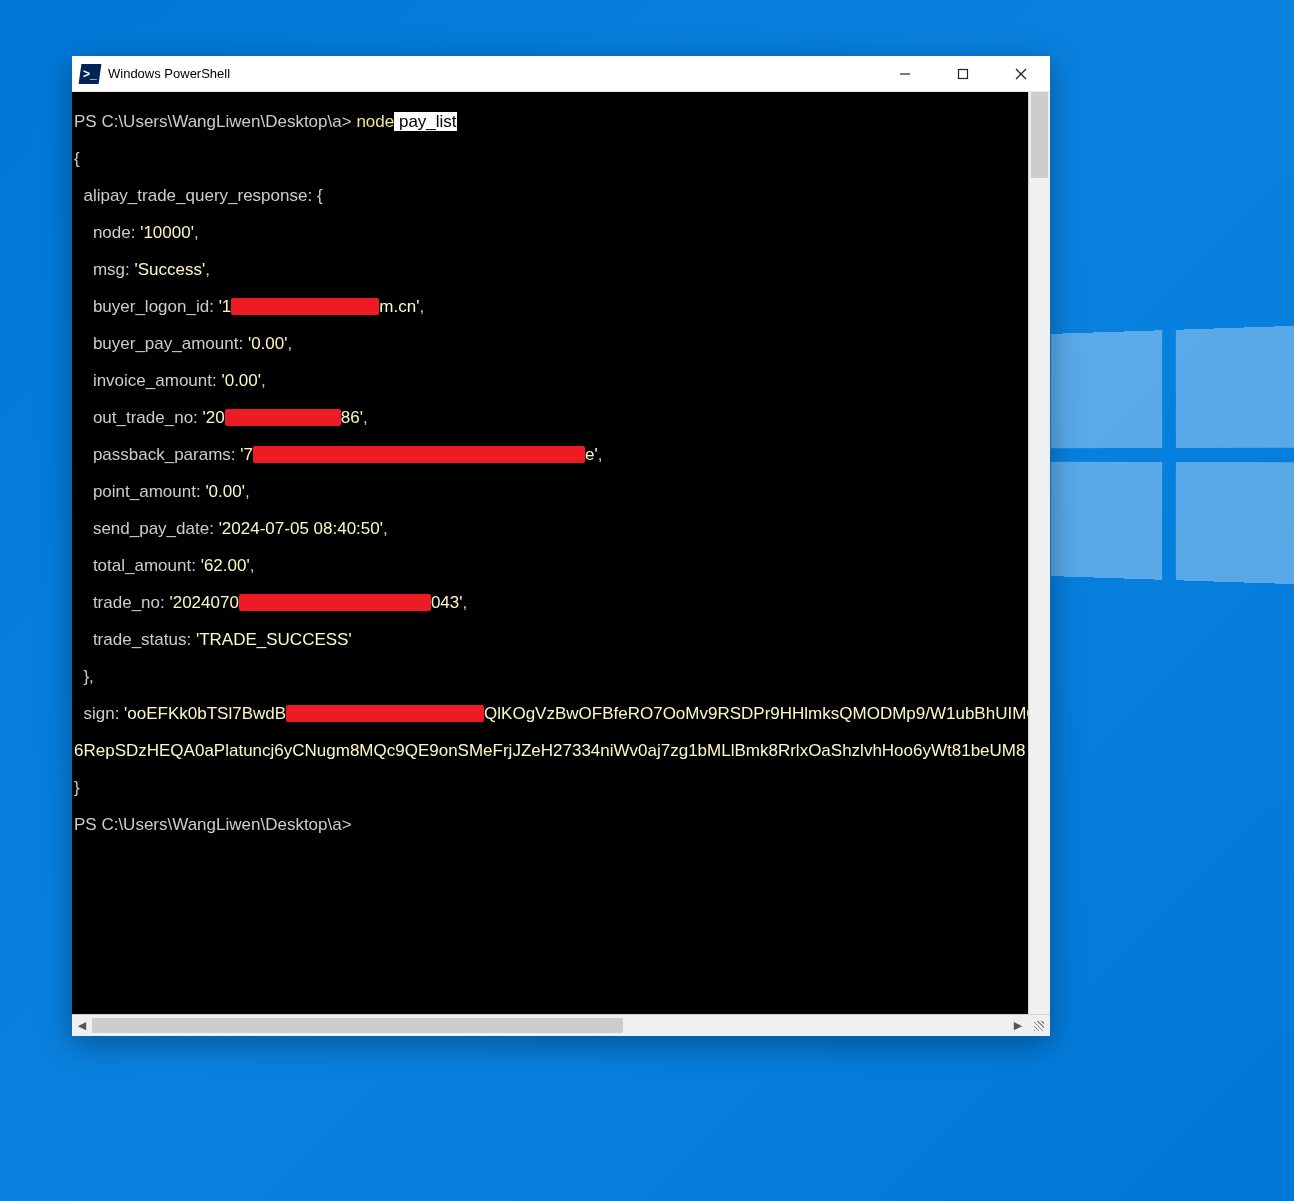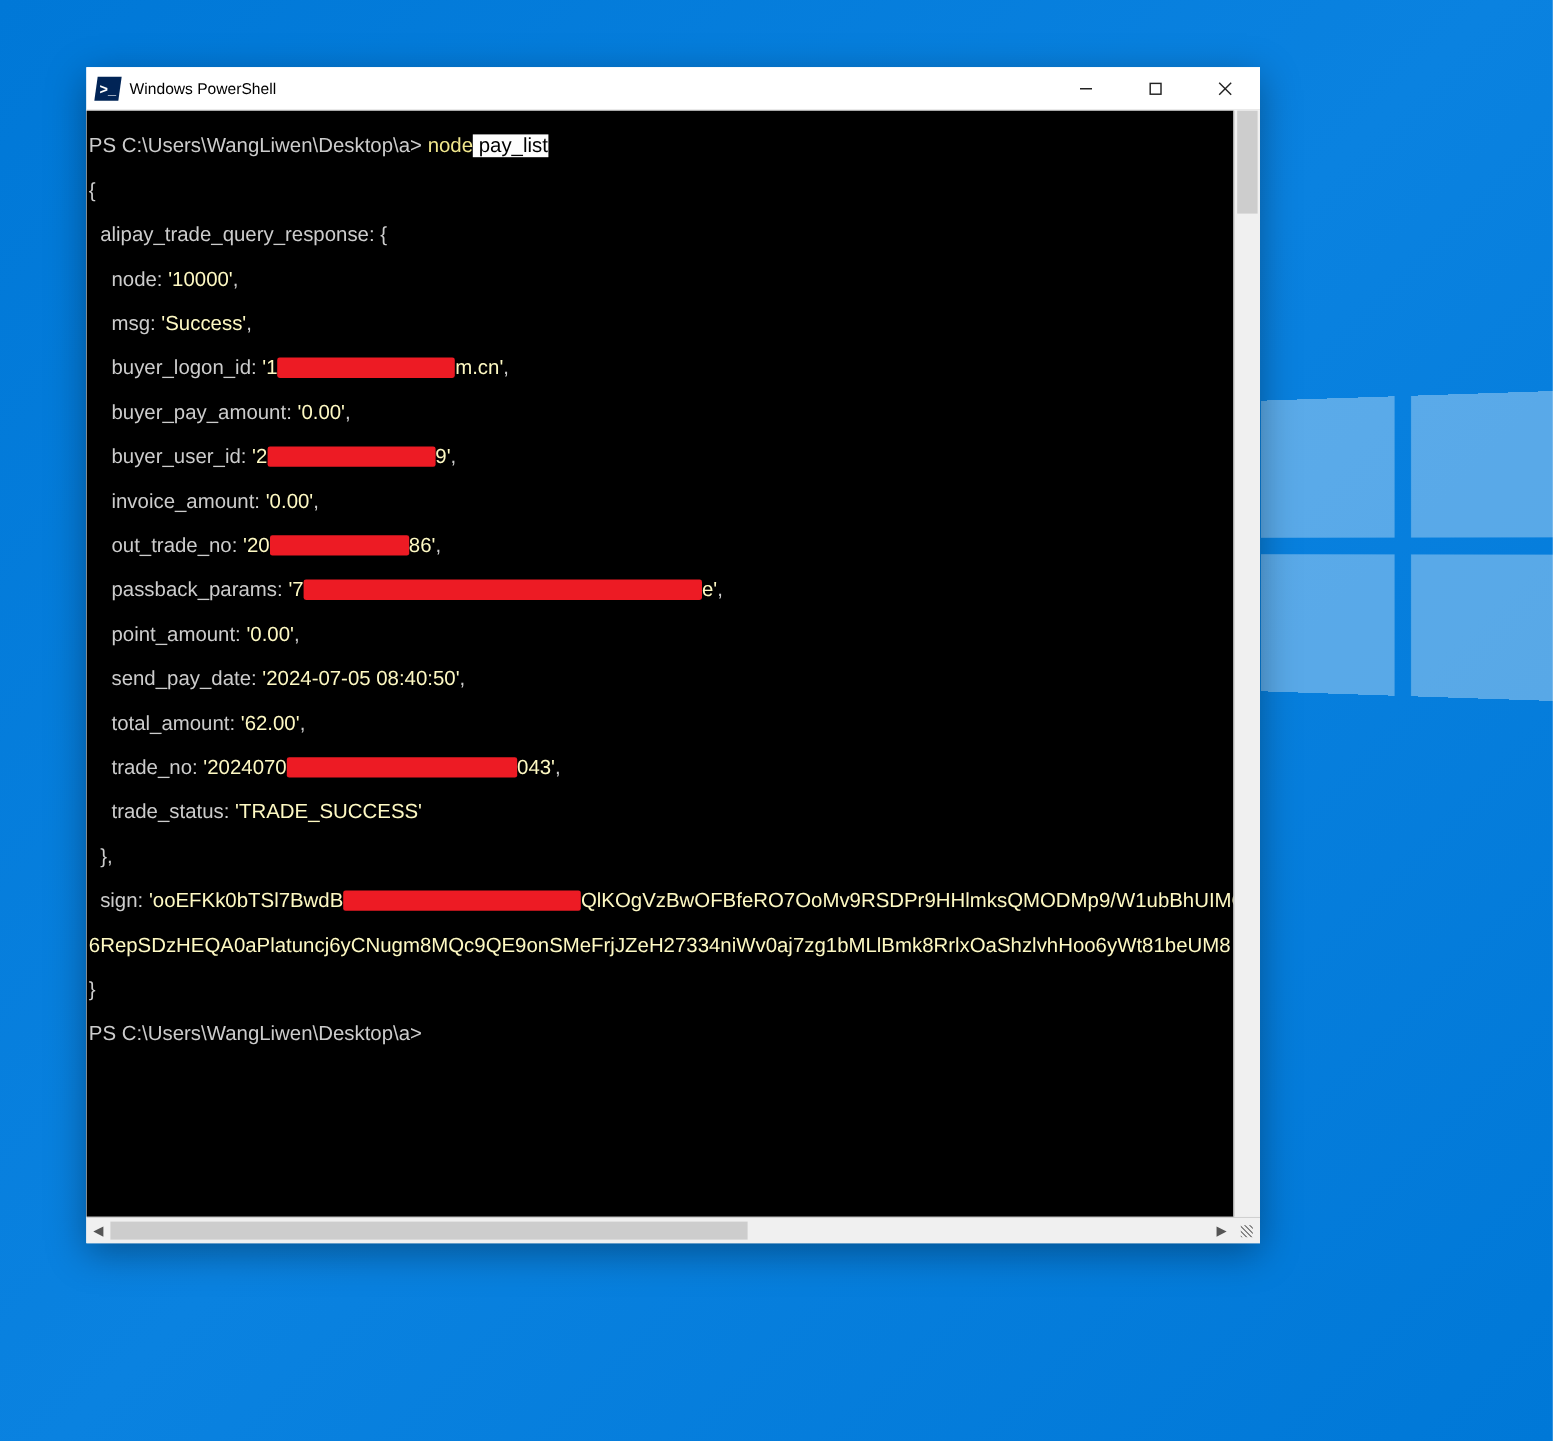--- a/index.html
+++ b/index.html
@@ -178,21 +178,20 @@
   <div class="terminal-wrap">
     <div class="terminal-row">
       <div class="terminal">
 <div class="line"><span class="w">PS C:\Users\WangLiwen\Desktop\a&gt;</span><span class="w"> </span><span class="y">node</span><span class="sel"> pay_list</span></div>
 <div class="line"><span class="w">{</span></div>
 <div class="line"><span class="w">  alipay_trade_query_response: {</span></div>
 <div class="line"><span class="w">    node:</span><span class="w"> </span><span class="g">'10000'</span><span class="w">,</span></div>
 <div class="line"><span class="w">    msg:</span><span class="w"> </span><span class="g">'Success'</span><span class="w">,</span></div>
 <div class="line"><span class="w">    buyer_logon_id:</span><span class="w"> </span><span class="g">'1</span><span class="redact" style="width:148px"></span><span class="g">m.cn'</span><span class="w">,</span></div>
 <div class="line"><span class="w">    buyer_pay_amount:</span><span class="w"> </span><span class="g">'0.00'</span><span class="w">,</span></div>
-<div class="line"><span class="w">    buyer_user_id:</span><span class="w"> </span><span class="g">'2</span><span class="redact" style="width:140px"></span><span class="g">9'</span><span class="w">,</span></div>
 <div class="line"><span class="w">    invoice_amount:</span><span class="w"> </span><span class="g">'0.00'</span><span class="w">,</span></div>
 <div class="line"><span class="w">    out_trade_no:</span><span class="w"> </span><span class="g">'20</span><span class="redact" style="width:116px"></span><span class="g">86'</span><span class="w">,</span></div>
 <div class="line"><span class="w">    passback_params:</span><span class="w"> </span><span class="g">'7</span><span class="redact" style="width:332px"></span><span class="g">e'</span><span class="w">,</span></div>
 <div class="line"><span class="w">    point_amount:</span><span class="w"> </span><span class="g">'0.00'</span><span class="w">,</span></div>
 <div class="line"><span class="w">    send_pay_date:</span><span class="w"> </span><span class="g">'2024-07-05 08:40:50'</span><span class="w">,</span></div>
 <div class="line"><span class="w">    total_amount:</span><span class="w"> </span><span class="g">'62.00'</span><span class="w">,</span></div>
 <div class="line"><span class="w">    trade_no:</span><span class="w"> </span><span class="g">'2024070</span><span class="redact" style="width:192px"></span><span class="g">043'</span><span class="w">,</span></div>
 <div class="line"><span class="w">    trade_status:</span><span class="w"> </span><span class="g">'TRADE_SUCCESS'</span></div>
 <div class="line"><span class="w">  },</span></div>
 <div class="line"><span class="w">  sign:</span><span class="w"> </span><span class="g">'ooEFKk0bTSl7BwdB</span><span class="redact" style="width:198px"></span><span class="g">QlKOgVzBwOFBfeRO7OoMv9RSDPr9HHlmksQMODMp9/W1ubBhUIMOwo33</span></div>

